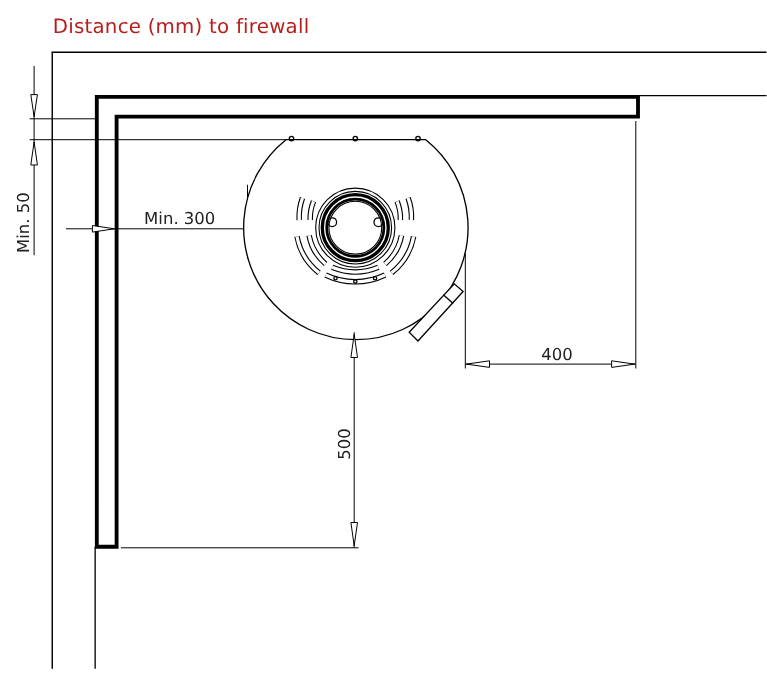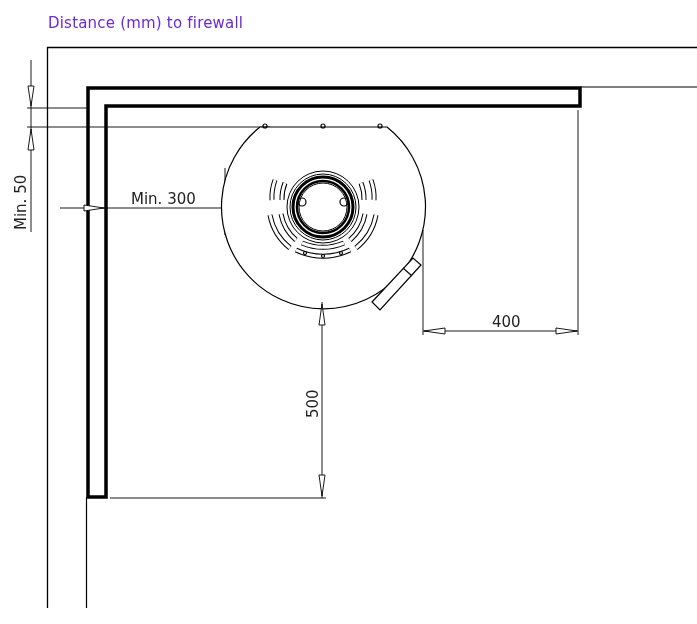--- a/index.html
+++ b/index.html
@@ -1,17 +1,17 @@
 <!DOCTYPE html>
 <html><head>
 <meta charset="utf-8">
 <style>
   html, body { margin:0; padding:0; background:#ffffff; }
   body { width:697px; height:624px; position:relative; overflow:hidden; font-family:"DejaVu Sans", sans-serif; }
-  #title { position:absolute; left:48px; top:14px; font-size:15px; color:#6d28d9; letter-spacing:0.2px; }
+  #title { position:absolute; left:48px; top:14px; font-size:18px; color:#b91c1c; letter-spacing:0.2px; }
   svg { position:absolute; left:0; top:0; }
   .dimtext { font-family:"DejaVu Sans", sans-serif; font-size:15px; fill:#222; }
 </style>
 </head>
 <body>
 
 <div id="title">Distance (mm) to firewall</div>
 
 <svg width="697" height="624" viewBox="0 0 697 624">
 

